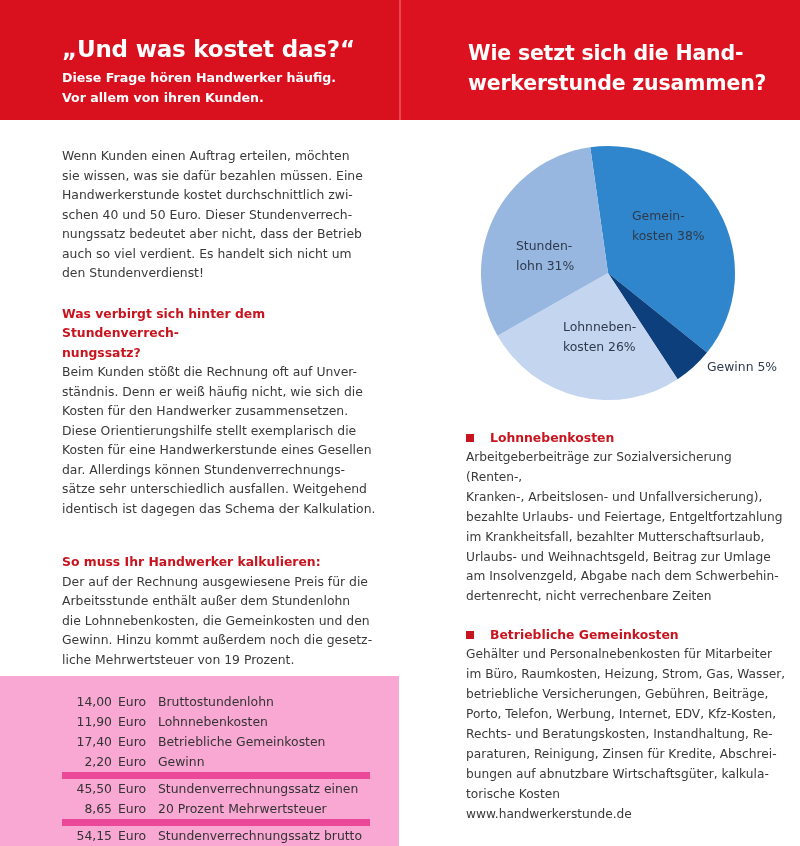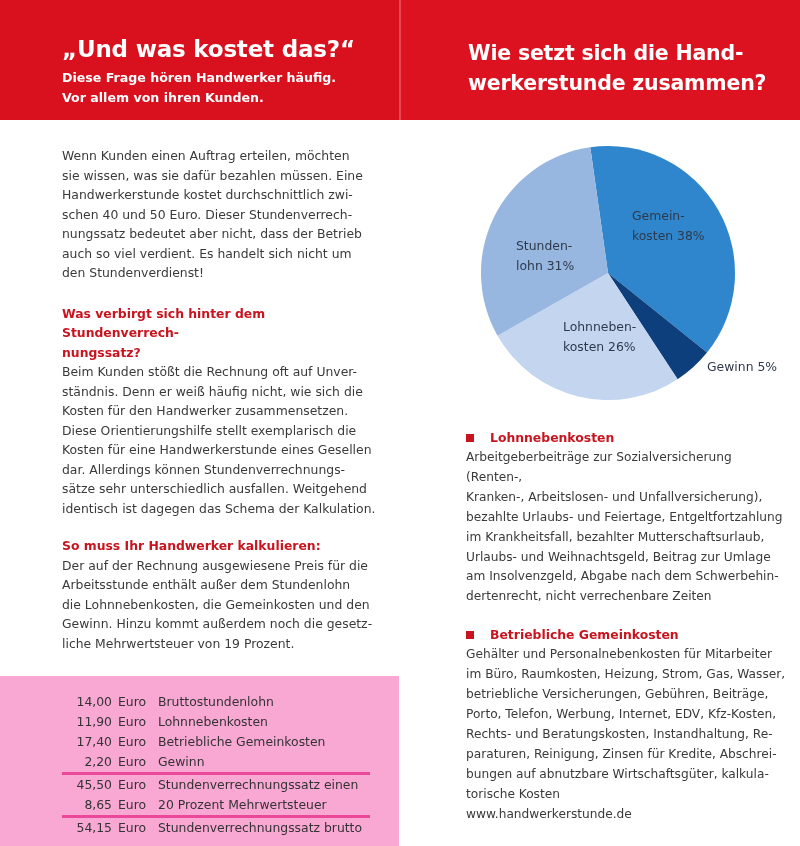--- a/index.html
+++ b/index.html
@@ -10,28 +10,28 @@
   .banner.right { left:401px; width:399px; background:#dc1220; }
   .fold { position:absolute; left:399px; top:0; width:2px; height:120px; background:#e84650; }
   .h-left-title { position:absolute; left:62px; top:36px; color:#fff; font-size:23px; font-weight:bold; letter-spacing:-0.2px; }
   .h-left-sub { position:absolute; left:62px; top:68px; color:#fff; font-size:12.6px; line-height:20px; font-weight:bold; }
   .h-right-title { position:absolute; left:468px; top:38px; color:#fff; font-size:20.5px; line-height:30px; font-weight:bold; letter-spacing:-0.2px; }
 
   .col-left { position:absolute; left:62px; top:146px; width:320px; font-size:12.4px; line-height:19.5px; color:#3a3a3a; }
   .col-left p { margin:0; white-space:pre-line; }
   .col-left h3 { margin:0; color:#c8141e; font-size:12.4px; font-weight:bold; line-height:19.5px; white-space:pre-line; }
   .p1 { margin-bottom:21px !important; }
-  .blk2 { margin-bottom:18px; }
+  .blk2 { margin-bottom:34px; }
 
   .table-box { position:absolute; left:0; top:676px; width:399px; height:170px; background:#f9a8d4; }
   .cost-table { position:absolute; left:62px; top:16px; width:308px; border-collapse:collapse; font-size:12.4px; color:#333; }
   .cost-table td { padding:0; height:20px; line-height:20px; }
   .cost-table td.amt { width:50px; text-align:right; padding-right:6px; }
   .cost-table td.cur { width:40px;margin-top:48px; }
-  .cost-table tr.sep td { border-top:3px solid #ec4899; }
+  .cost-table tr.sep td { border-top:7px solid #ec4899; }
 
   .pie-wrap { position:absolute; left:440px; top:140px; width:360px; height:270px; }
   .pie-wrap svg { position:absolute; left:0; top:0; }
   .pie-label { position:absolute; font-size:12.4px; line-height:20px; color:#2e3a4c; white-space:pre-line; }
 
   .col-right { position:absolute; left:466px; top:428px; width:320px; font-size:12.2px; line-height:19.9px; color:#3a3a3a; }
   .col-right h4 { margin:0; color:#c8141e; font-size:12.4px; font-weight:bold; line-height:20px; position:relative; padding-left:24px; }
   .col-right h4 .sq { position:absolute; left:0; top:6px; width:8px; height:8px; background:#c8141e; }
   .col-right p { margin:0; white-space:pre-line; }
   .sec1 { margin-bottom:18px; }

